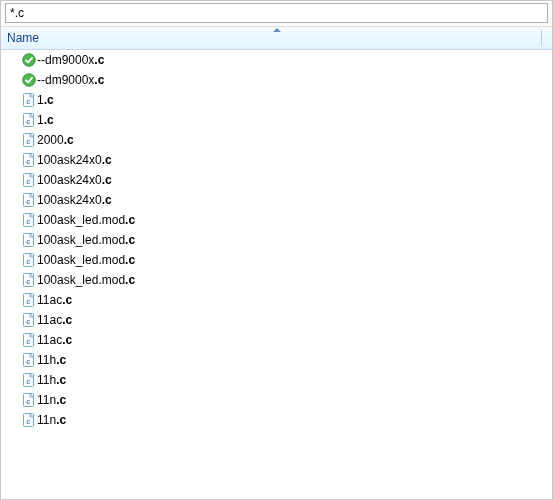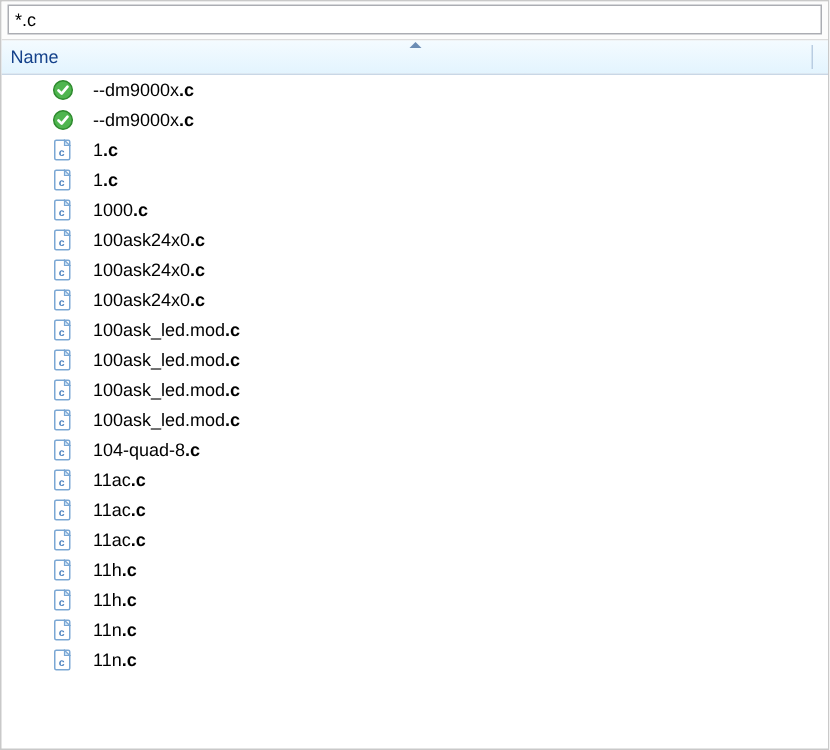--- a/index.html
+++ b/index.html
@@ -73,23 +73,22 @@
   }
   .file-list {
     flex: 1;
     overflow: hidden;
   }
   .file-row {
     display: flex;
     align-items: center;
     height: 20px;
     padding-left: 20px;
-    gap: 12px;
+    gap: 0;
     white-space: nowrap;
-    margin-left: 13px;
   }
   .file-icon {
     width: 16px;
     height: 16px;
     flex-shrink: 0;
     display: inline-flex;
     align-items: center;
     justify-content: center;
   }
   .icon-c-doc svg, .icon-green-check svg {
@@ -159,21 +158,21 @@
         <span class="file-label"><span>1</span><span class="ext-bold">.c</span></span>
       </div>
       <div class="file-row">
         <span class="file-icon icon-c-doc">
     <svg width="16" height="16" viewBox="0 0 16 16">
       <rect x="2.5" y="1.5" width="10" height="13" rx="1" fill="#ffffff" stroke="#7aa7d4" stroke-width="1"></rect>
       <path d="M9 1.5 L12.5 5 L9 5 Z" fill="#cfe4f8" stroke="#7aa7d4" stroke-width="0.8"></path>
       <text x="7.2" y="12" font-family="Segoe UI, sans-serif" font-size="7" font-weight="bold" fill="#4c82bf" text-anchor="middle">c</text>
     </svg>
   </span>
-        <span class="file-label"><span>1000</span><span class="ext-bold">.c</span></span>
+        <span class="file-label"><span>2000</span><span class="ext-bold">.c</span></span>
       </div>
       <div class="file-row">
         <span class="file-icon icon-c-doc">
     <svg width="16" height="16" viewBox="0 0 16 16">
       <rect x="2.5" y="1.5" width="10" height="13" rx="1" fill="#ffffff" stroke="#7aa7d4" stroke-width="1"></rect>
       <path d="M9 1.5 L12.5 5 L9 5 Z" fill="#cfe4f8" stroke="#7aa7d4" stroke-width="0.8"></path>
       <text x="7.2" y="12" font-family="Segoe UI, sans-serif" font-size="7" font-weight="bold" fill="#4c82bf" text-anchor="middle">c</text>
     </svg>
   </span>
         <span class="file-label"><span>100ask24x0</span><span class="ext-bold">.c</span></span>
@@ -239,30 +238,20 @@
         <span class="file-label"><span>100ask_led.mod</span><span class="ext-bold">.c</span></span>
       </div>
       <div class="file-row">
         <span class="file-icon icon-c-doc">
     <svg width="16" height="16" viewBox="0 0 16 16">
       <rect x="2.5" y="1.5" width="10" height="13" rx="1" fill="#ffffff" stroke="#7aa7d4" stroke-width="1"></rect>
       <path d="M9 1.5 L12.5 5 L9 5 Z" fill="#cfe4f8" stroke="#7aa7d4" stroke-width="0.8"></path>
       <text x="7.2" y="12" font-family="Segoe UI, sans-serif" font-size="7" font-weight="bold" fill="#4c82bf" text-anchor="middle">c</text>
     </svg>
   </span>
-        <span class="file-label"><span>104-quad-8</span><span class="ext-bold">.c</span></span>
-      </div>
-      <div class="file-row">
-        <span class="file-icon icon-c-doc">
-    <svg width="16" height="16" viewBox="0 0 16 16">
-      <rect x="2.5" y="1.5" width="10" height="13" rx="1" fill="#ffffff" stroke="#7aa7d4" stroke-width="1"></rect>
-      <path d="M9 1.5 L12.5 5 L9 5 Z" fill="#cfe4f8" stroke="#7aa7d4" stroke-width="0.8"></path>
-      <text x="7.2" y="12" font-family="Segoe UI, sans-serif" font-size="7" font-weight="bold" fill="#4c82bf" text-anchor="middle">c</text>
-    </svg>
-  </span>
         <span class="file-label"><span>11ac</span><span class="ext-bold">.c</span></span>
       </div>
       <div class="file-row">
         <span class="file-icon icon-c-doc">
     <svg width="16" height="16" viewBox="0 0 16 16">
       <rect x="2.5" y="1.5" width="10" height="13" rx="1" fill="#ffffff" stroke="#7aa7d4" stroke-width="1"></rect>
       <path d="M9 1.5 L12.5 5 L9 5 Z" fill="#cfe4f8" stroke="#7aa7d4" stroke-width="0.8"></path>
       <text x="7.2" y="12" font-family="Segoe UI, sans-serif" font-size="7" font-weight="bold" fill="#4c82bf" text-anchor="middle">c</text>
     </svg>
   </span>

